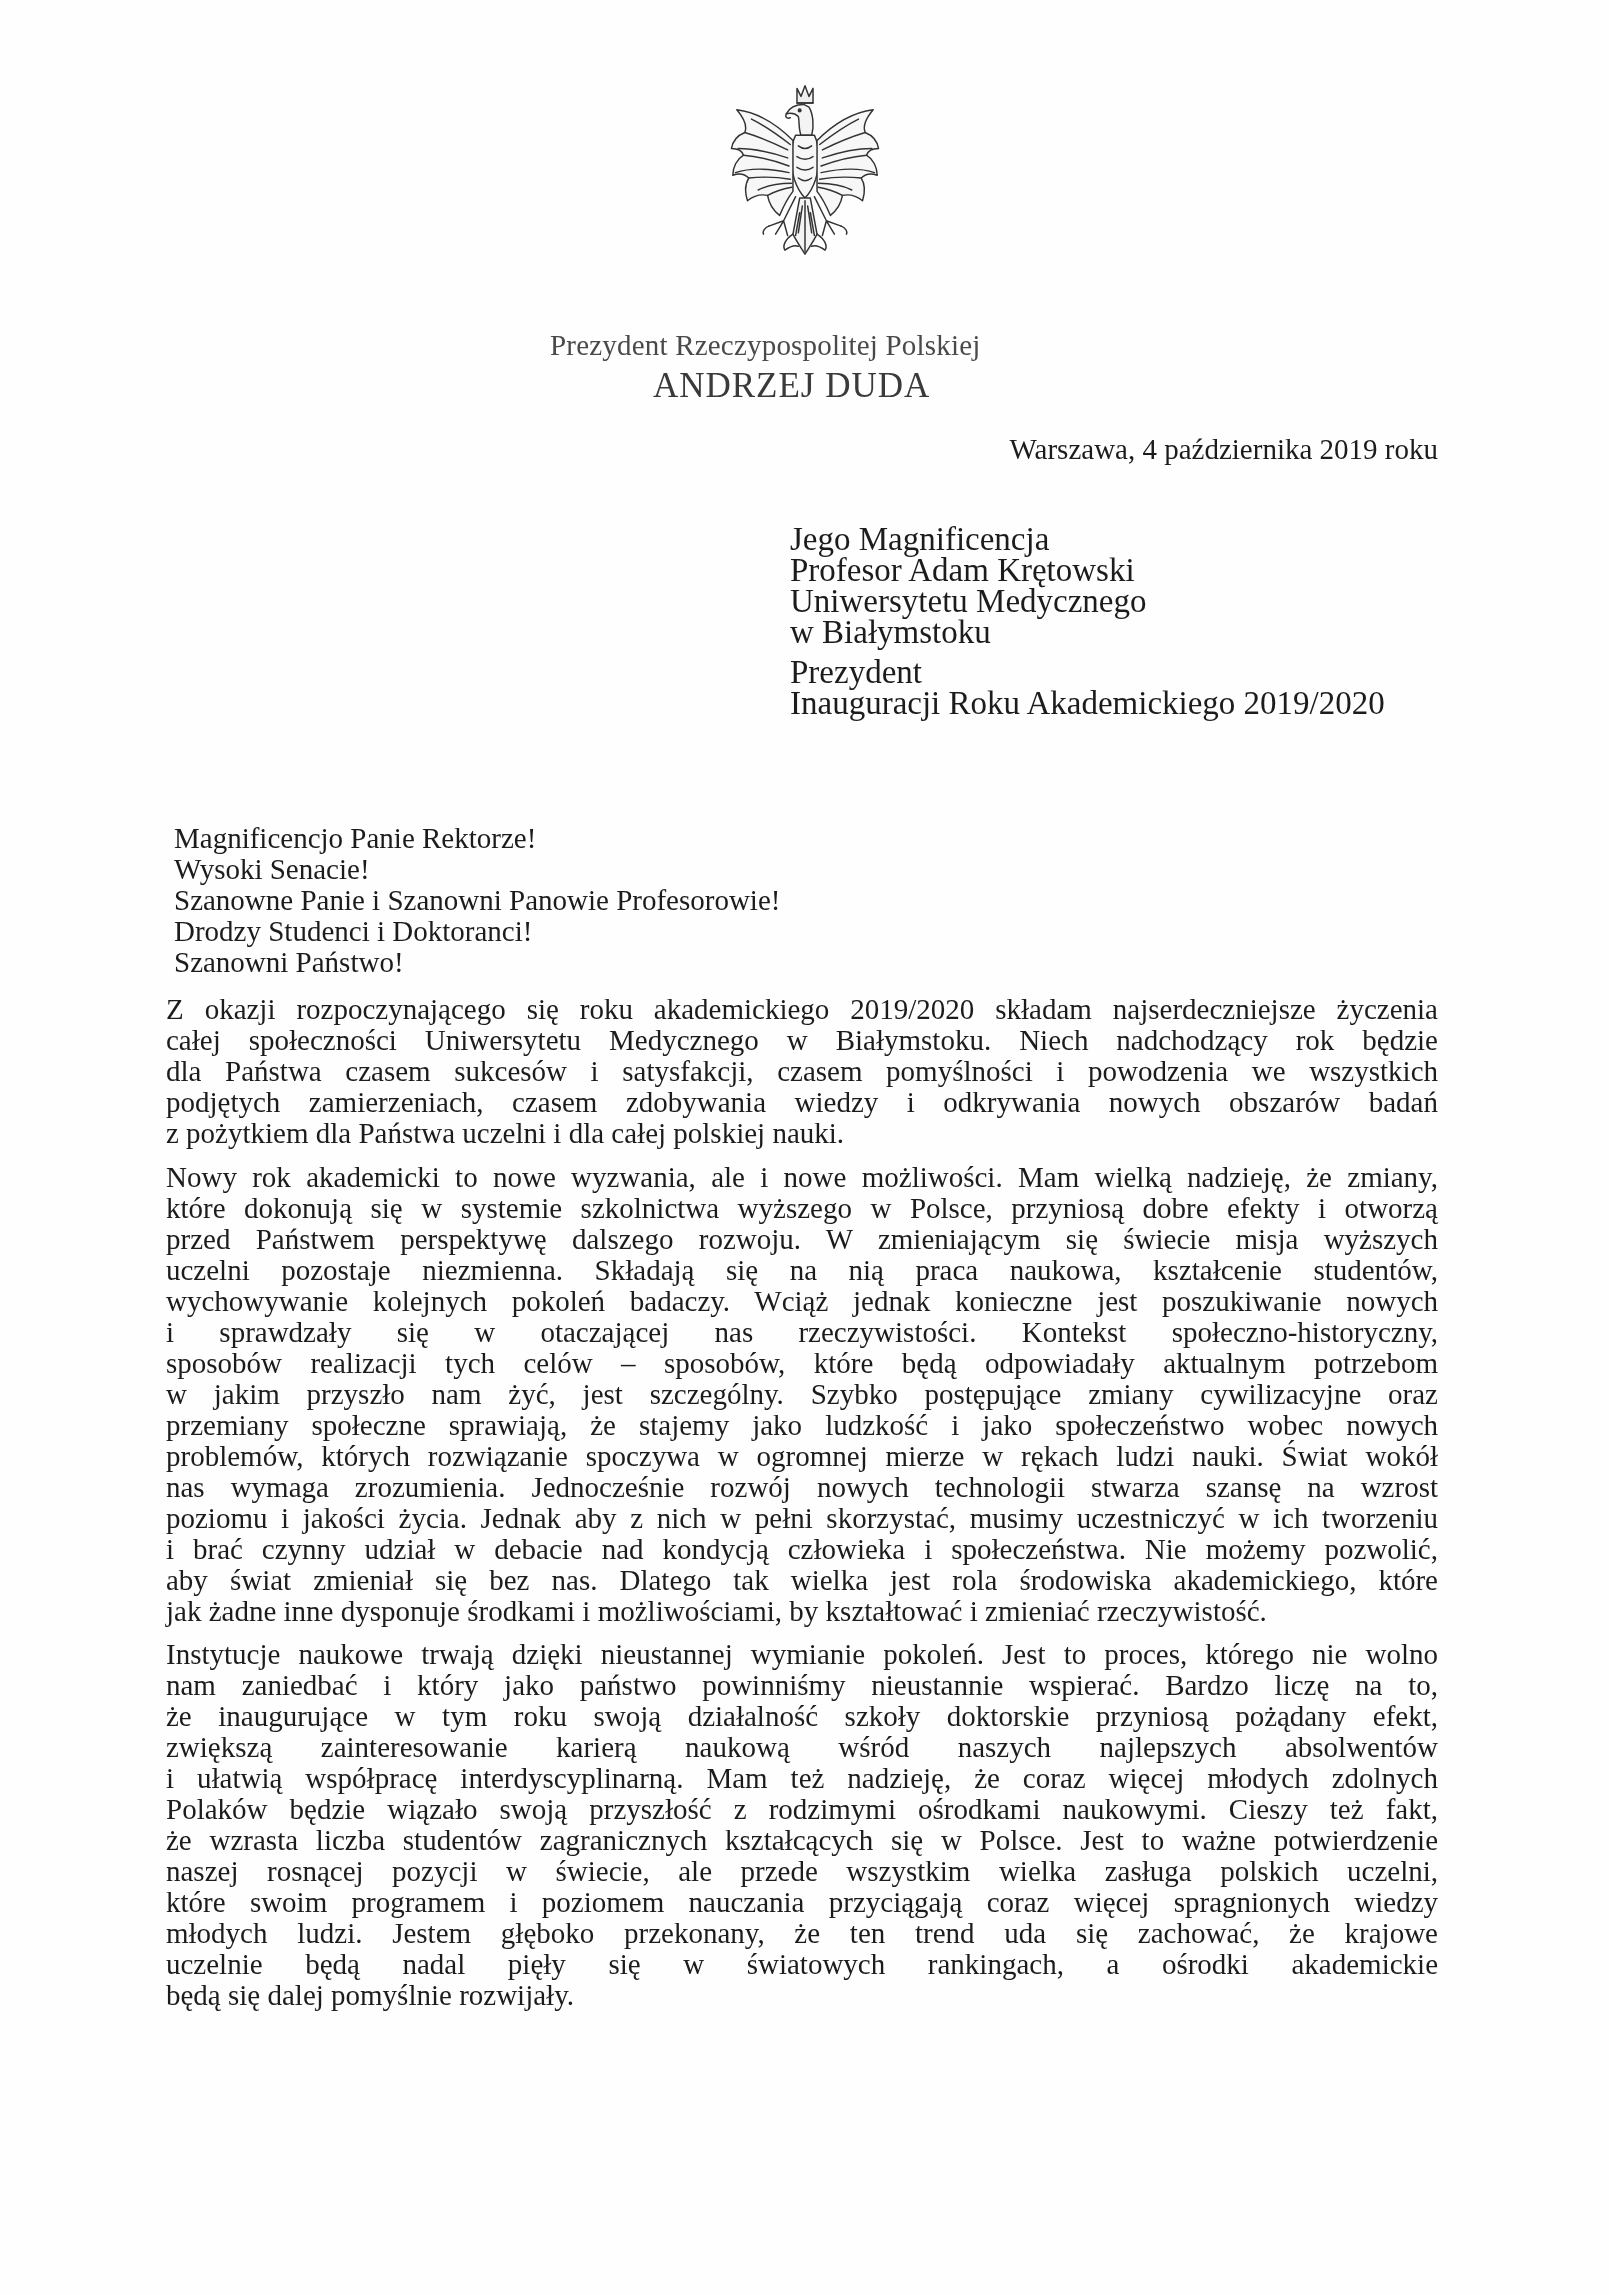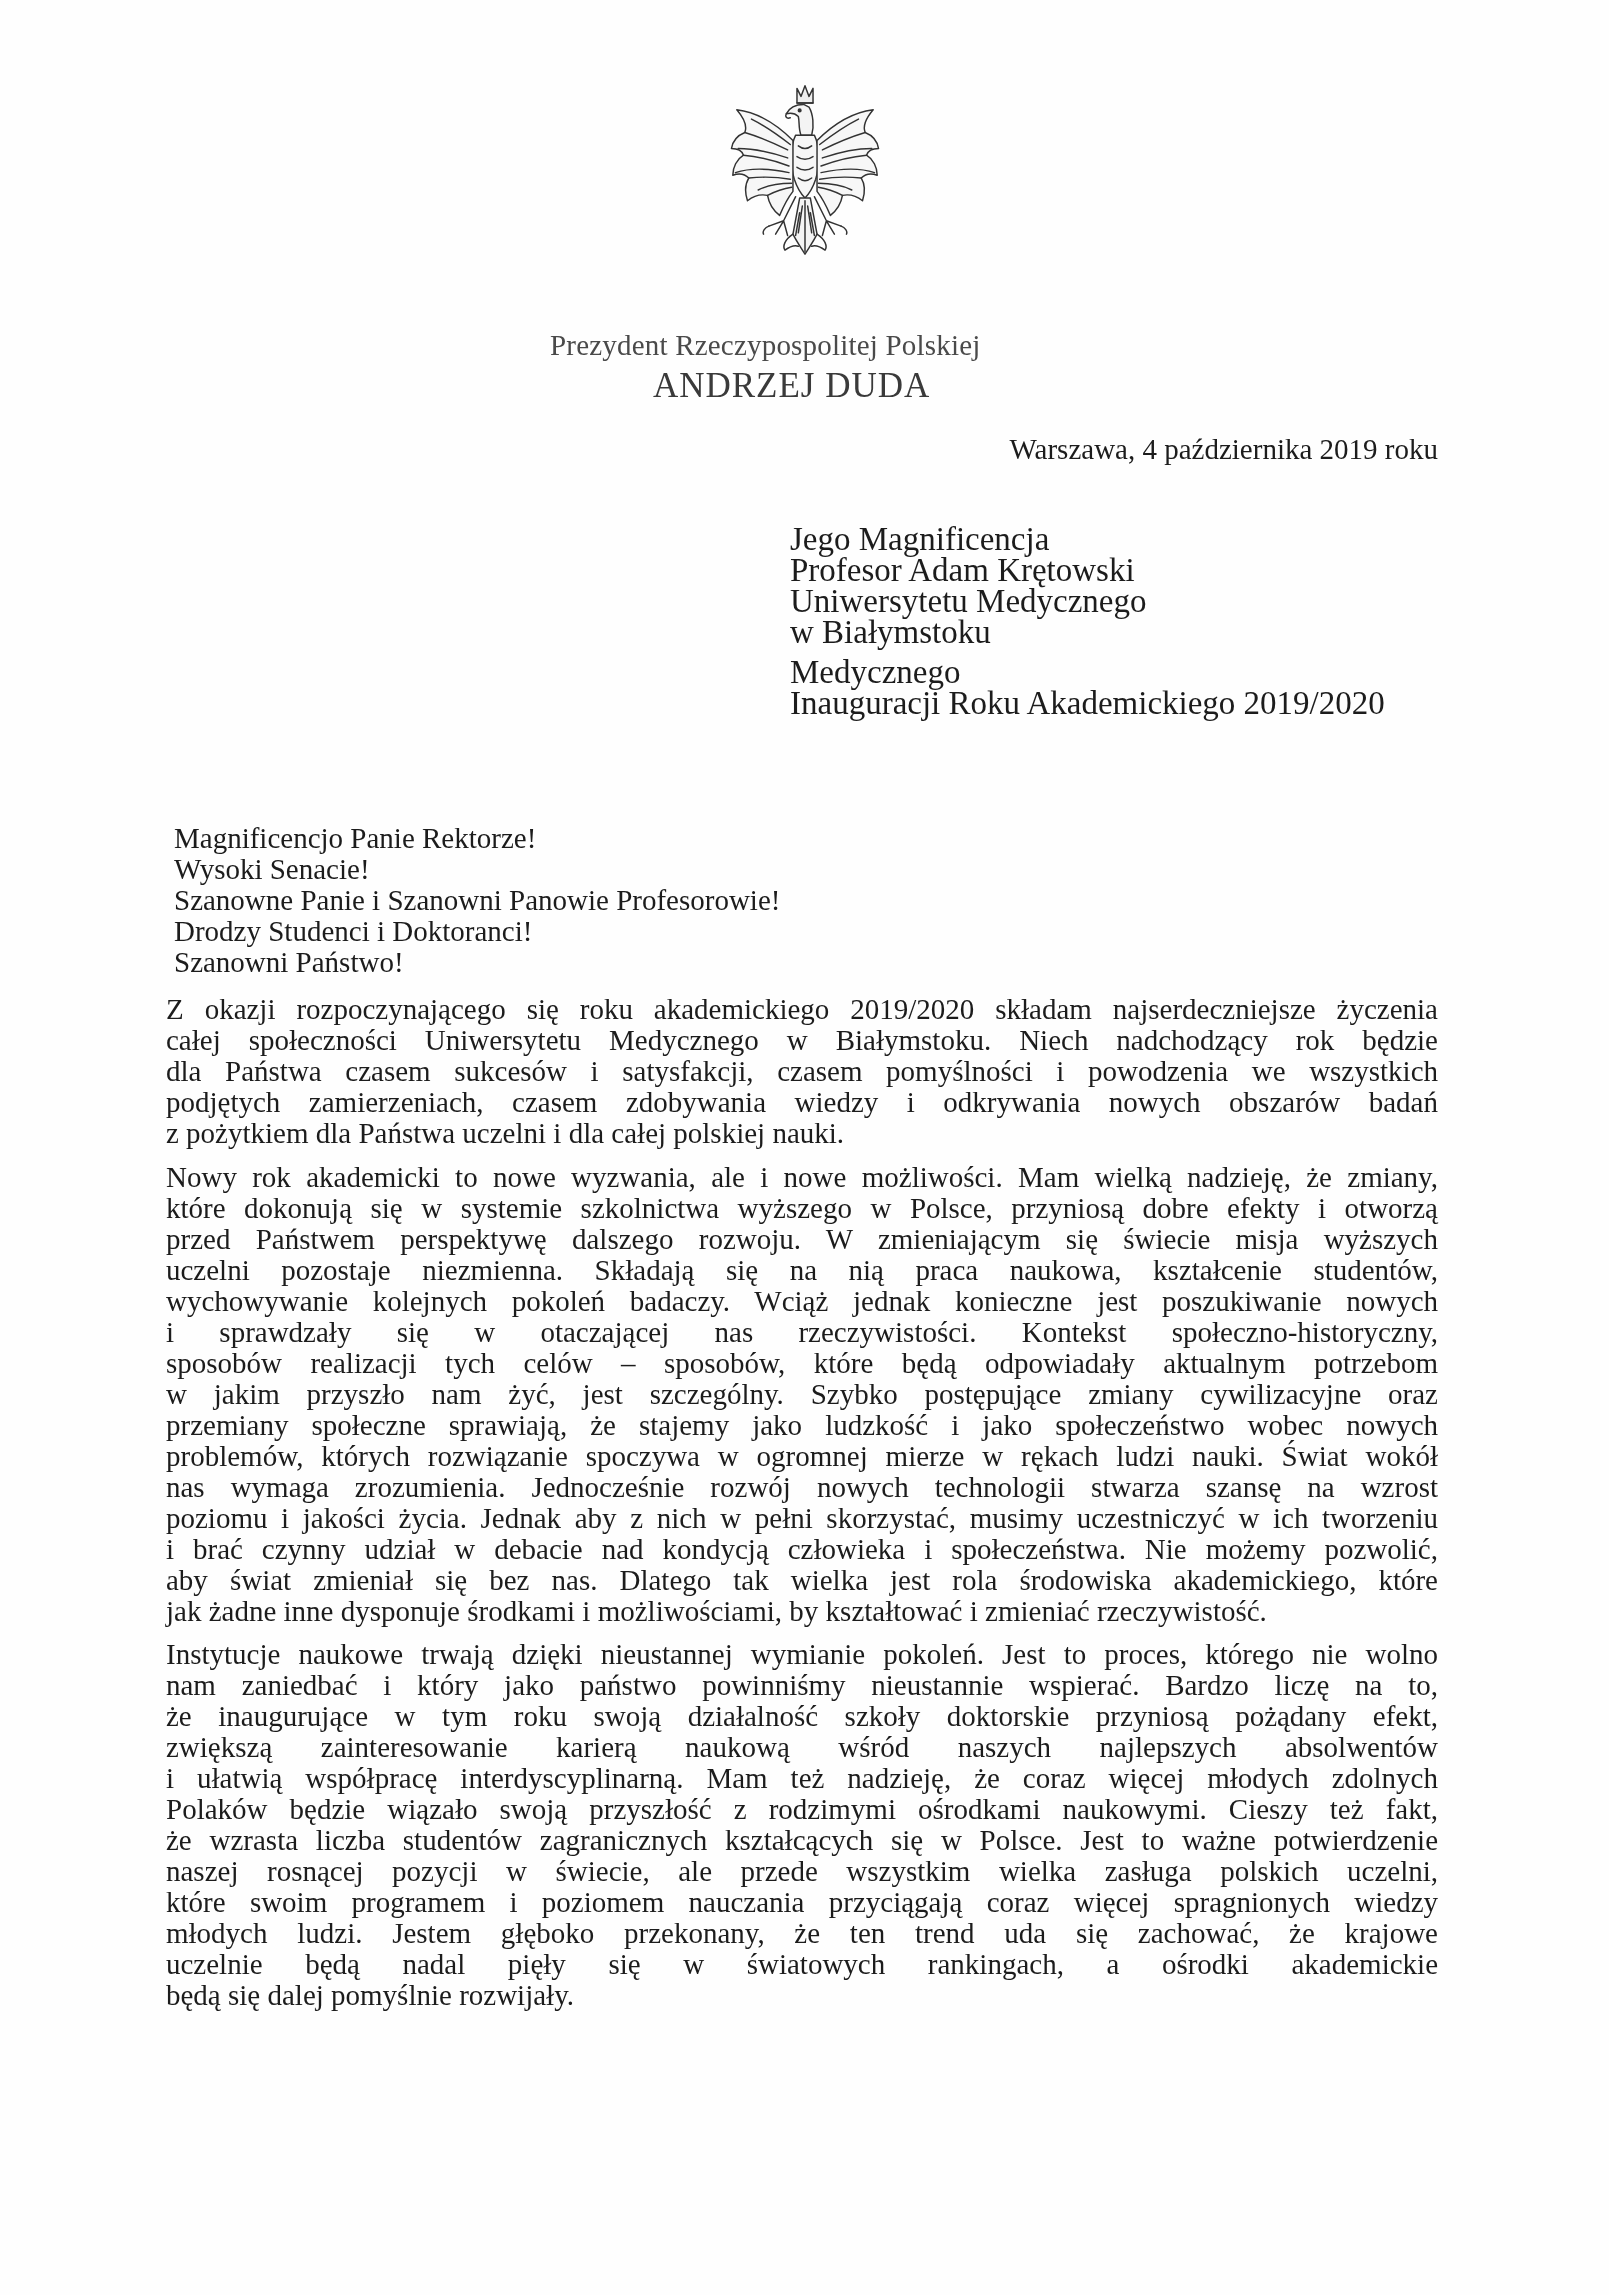--- a/index.html
+++ b/index.html
@@ -149,21 +149,21 @@
   </div>
 
   <div class="date-line">Warszawa, 4 października 2019 roku</div>
 
   <div class="recipient">
     <span class="line">Jego Magnificencja</span>
     <span class="line">Profesor Adam Krętowski</span>
     <span class="line">Uniwersytetu Medycznego</span>
     <span class="line">w Białymstoku</span>
     <div class="gap"></div>
-    <span class="line">Medycznego</span>
+    <span class="line">Prezydent</span>
     <span class="line">Inauguracji Roku Akademickiego 2019/2020</span>
   </div>
 
   <div class="salutations">
     <span class="line">Magnificencjo Panie Rektorze!</span>
     <span class="line">Wysoki Senacie!</span>
     <span class="line">Szanowne Panie i Szanowni Panowie Profesorowie!</span>
     <span class="line">Drodzy Studenci i Doktoranci!</span>
     <span class="line">Szanowni Państwo!</span>
   </div>

